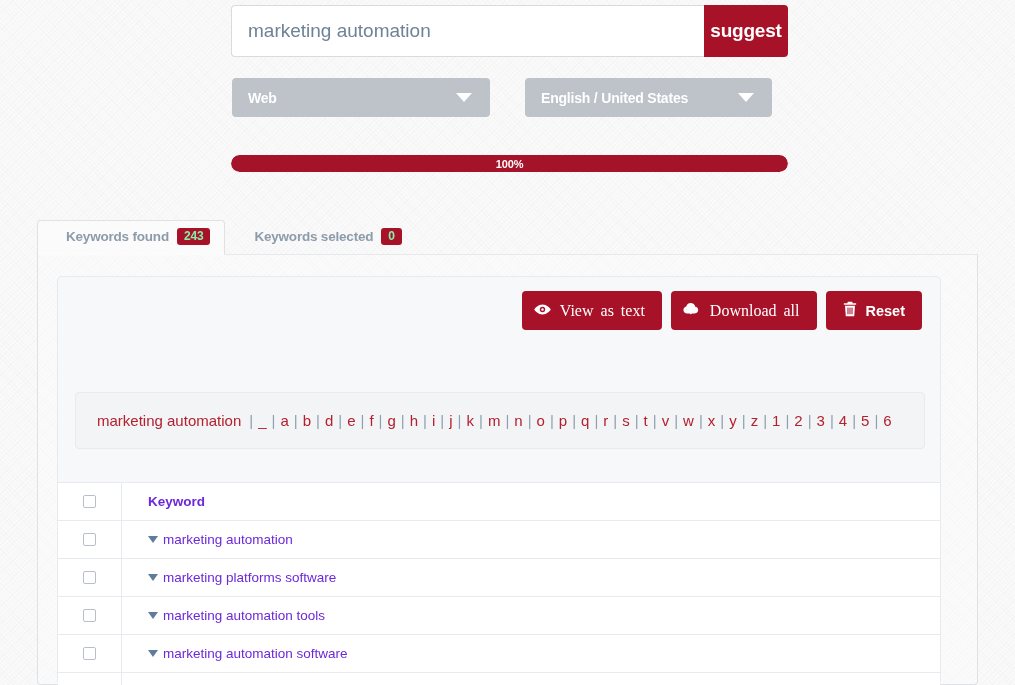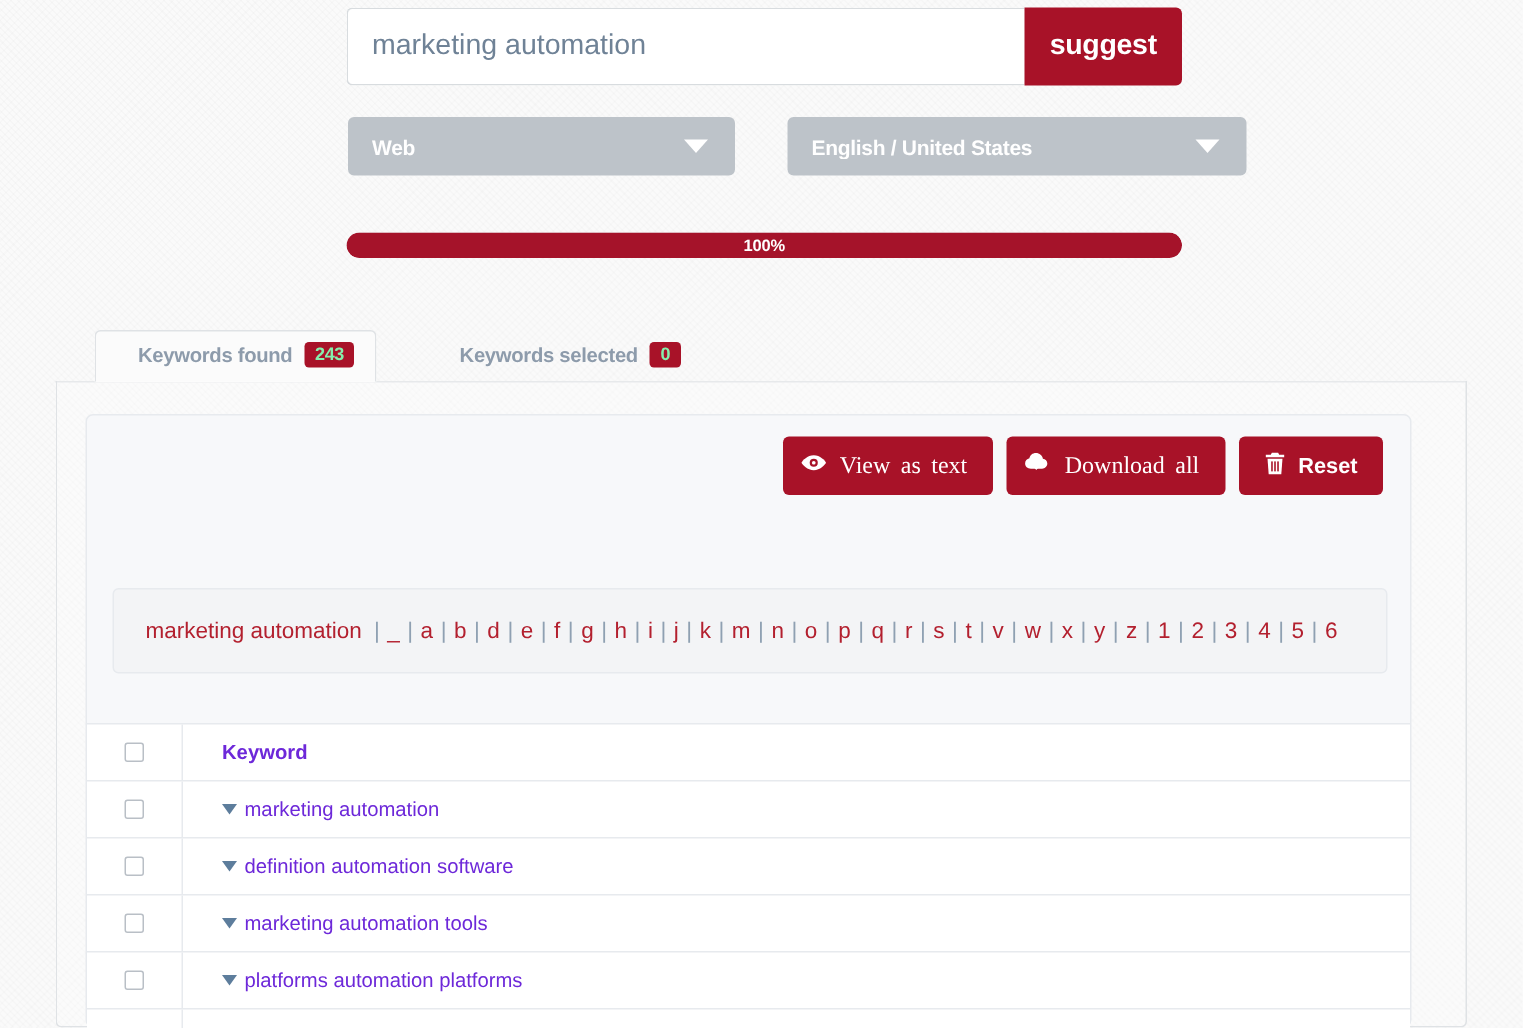--- a/index.html
+++ b/index.html
@@ -32,21 +32,21 @@
     background: #ffffff;
     font-family: "Liberation Sans", sans-serif;
     font-size: 19px;
     color: #6f8296;
     padding: 0 16px;
     outline: none;
     box-sizing: border-box;
   }
   .search-input::placeholder { color: #b6c0ca; }
   .suggest-btn {
-    width: 105px;
+    width: 84px;
     background: #a81228;
     color: #ffffff;
     border: none;
     border-radius: 0 4px 4px 0;
     font-family: "Liberation Sans", sans-serif;
     font-size: 19px;
     font-weight: bold;
     cursor: pointer;
     letter-spacing: -0.2px;
   }
@@ -60,21 +60,21 @@
   .sel {
     position: absolute;
     top: 0; height: 39px;
     background: #bdc3c9;
     border-radius: 4px;
     display: flex;
     align-items: center;
     cursor: pointer;
   }
   .sel-web   { left: 0px;   width: 258px; }
-  .sel-lang  { left: 293px; width: 306px; }
+  .sel-lang  { left: 293px; width: 247px; }
   .sel-label {
     flex: 1;
     padding-left: 16px;
     color: #ffffff;
     font-size: 14px;
     font-weight: bold;
     white-space: nowrap;
     overflow: hidden;
     letter-spacing: -0.2px;
   }
@@ -127,21 +127,20 @@
     padding: 7px 14px 8px 28px;
     font-size: 13.5px;
     font-weight: bold;
     color: #8d9bab;
     cursor: pointer;
     border: 1px solid transparent;
     border-radius: 4px 4px 0 0;
     position: relative;
     letter-spacing: -0.2px;
     box-sizing: border-box;
-    margin-left: 26px;
   }
   .tab.active {
     background: #fbfbfb;
     border-color: #dfe2e5;
     border-bottom-color: #fbfbfb;
     margin-bottom: -1px;
     padding-bottom: 9px;
   }
   .badge {
     display: inline-block;
@@ -408,39 +407,39 @@
               <span class="tri-down"></span>
               <span>marketing automation</span>
             </div>
           </div>
           <div class="trow">
             <div class="tcell-check">
               <span class="cb"></span>
             </div>
             <div class="tcell-kw">
               <span class="tri-down"></span>
-              <span>definition automation software</span>
+              <span>marketing platforms software</span>
             </div>
           </div>
           <div class="trow">
             <div class="tcell-check">
               <span class="cb"></span>
             </div>
             <div class="tcell-kw">
               <span class="tri-down"></span>
               <span>marketing automation tools</span>
             </div>
           </div>
           <div class="trow">
             <div class="tcell-check">
               <span class="cb"></span>
             </div>
             <div class="tcell-kw">
               <span class="tri-down"></span>
-              <span>platforms automation platforms</span>
+              <span>marketing automation software</span>
             </div>
           </div>
           <div class="trow">
             <div class="tcell-check"></div>
             <div class="tcell-kw">
               <span>marketing automation definition</span>
             </div>
           </div>
         </div>
     </div>

